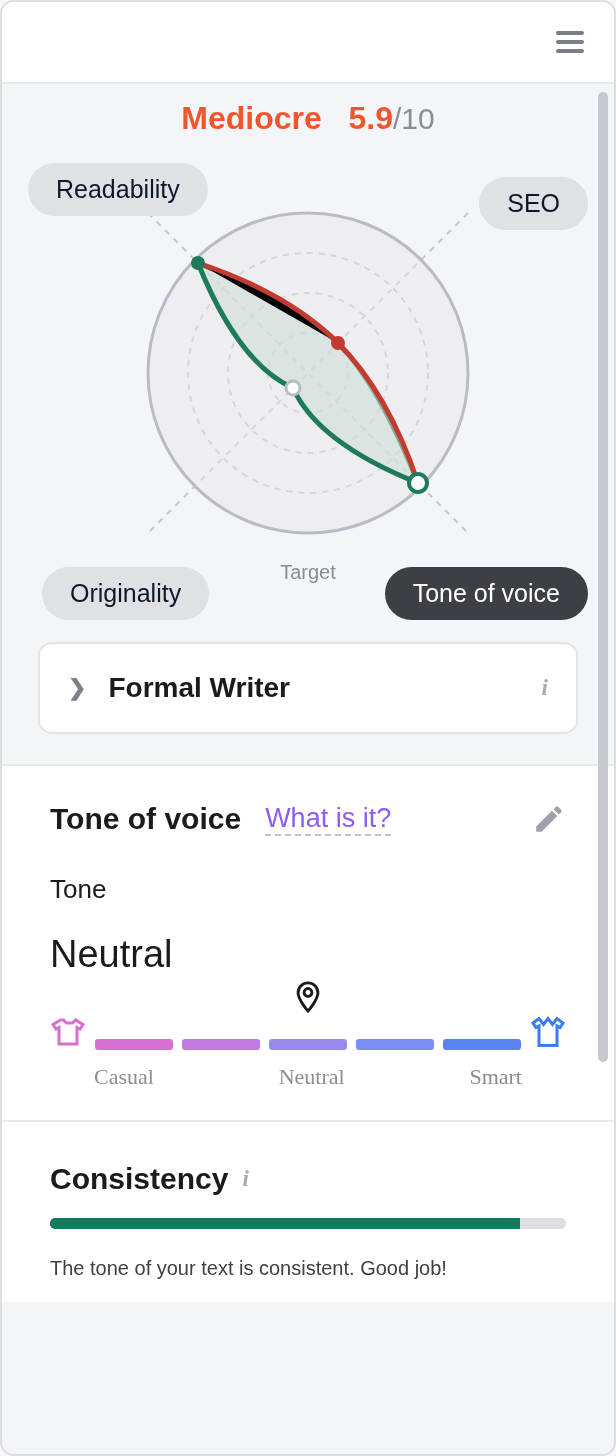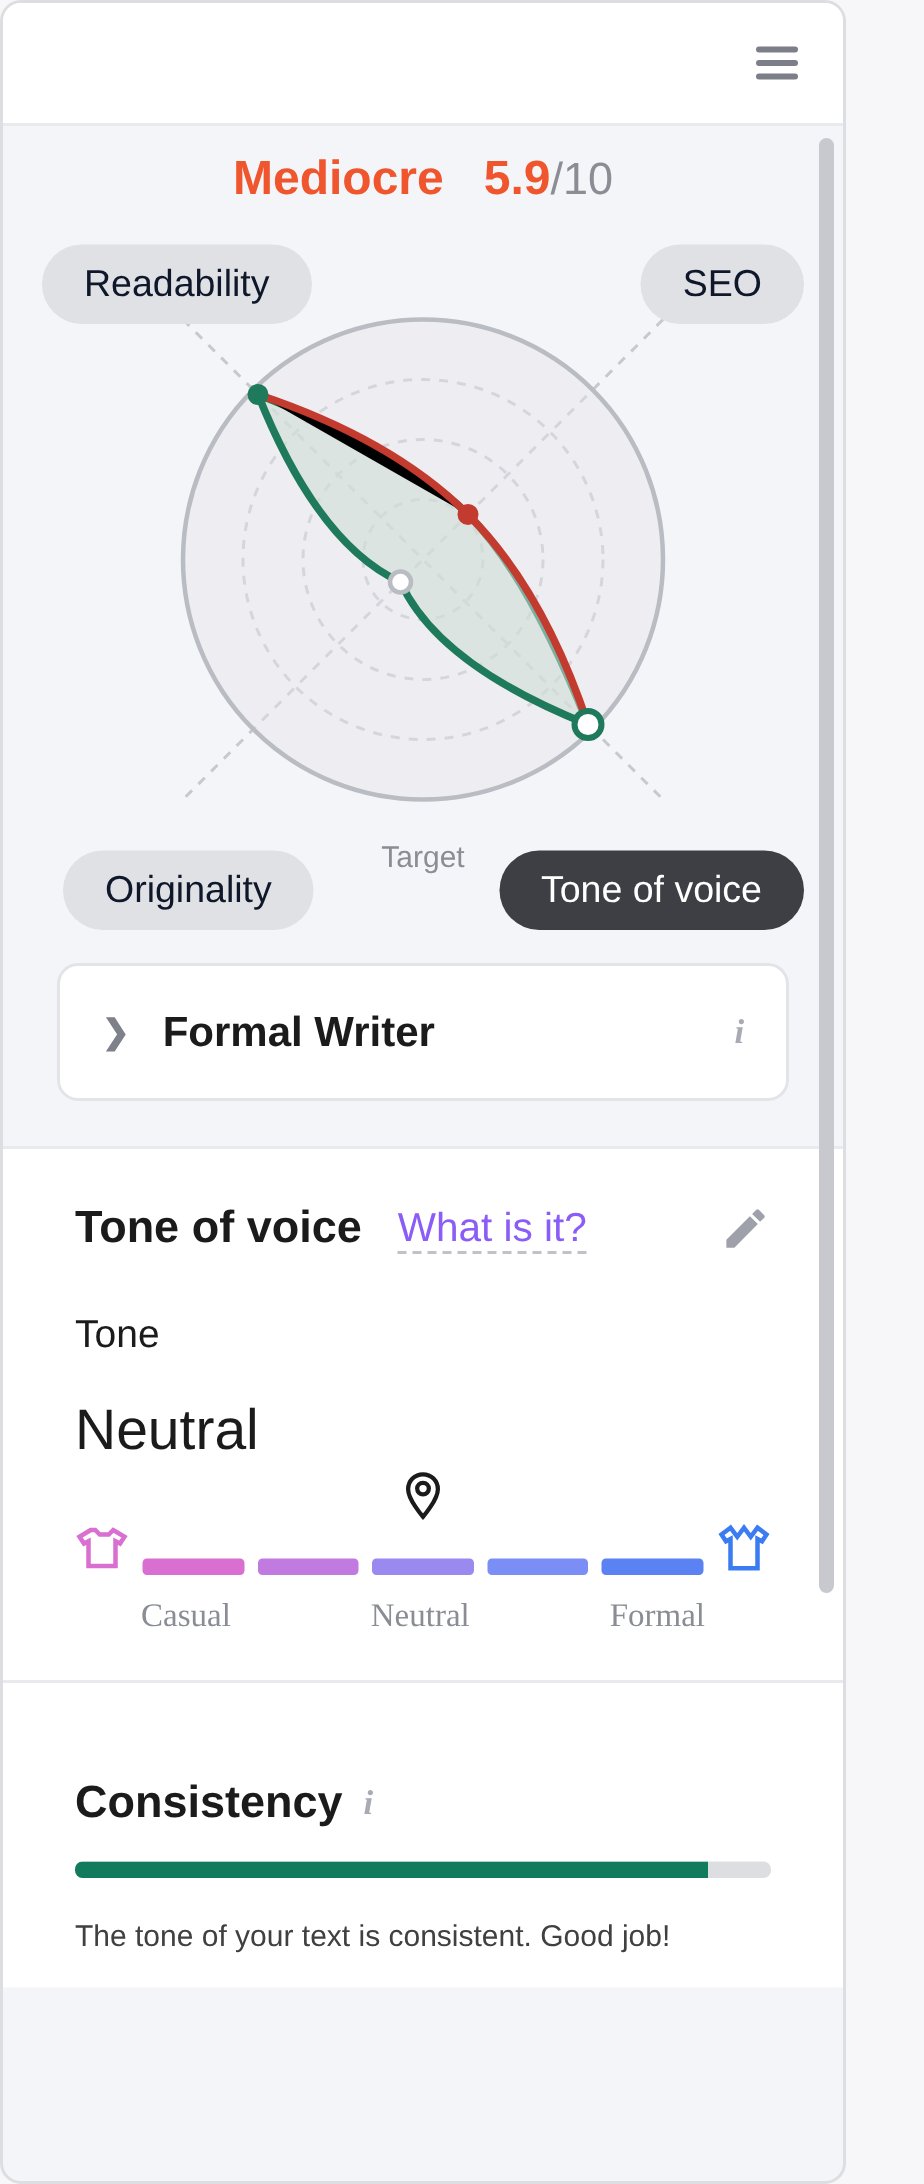--- a/index.html
+++ b/index.html
@@ -3,21 +3,21 @@
 <meta charset="utf-8">
 <style>
   * { box-sizing: border-box; margin: 0; padding: 0; }
   html, body { width: 616px; height: 1456px; overflow: hidden; }
   body {
     font-family: -apple-system, BlinkMacSystemFont, "Segoe UI", Helvetica, Arial, sans-serif;
     background: #f7f7f9;
     color: #1b1b1b;
   }
   .frame {
-    width: 564px; height: 1456px;
+    width: 616px; height: 1456px;
     border: 2px solid #dcdee2;
     border-radius: 14px;
     background: #f4f5f8;
     position: relative;
     overflow: hidden;
   }
   .topbar {
     height: 82px;
     background: #fff;
     display: flex;
@@ -94,21 +94,21 @@
 
   .tone-slider { margin-top: 38px; display:flex; align-items:flex-end; gap: 9px; position:relative;}
   .tshirt { width:36px; height:36px; }
   .seg { height: 11px; flex:1; border-radius: 3px; }
   .tone-labels { display:flex; justify-content:space-between; margin-top: 14px; padding: 0 44px 0 44px; font-family: Liberation Serif, serif;}
   .tone-labels span { color:#8a8d94; font-size:22px; }
   .pin-wrap { position:absolute; left:50%; top:-34px; transform:translateX(-50%); }
 
   .consistency {
     background:#fff; border-top:2px solid #e9eaed;
-    padding: 63px 48px 20px;
+    padding: 40px 48px 20px;
   }
   .con-title-row { display:flex; align-items:center; gap:14px;}
   .con-title { font-size: 30px; font-weight: 800; }
   .con-pct { font-size: 42px; font-weight: 600; color:#127a5d; margin-top:20px;}
   .con-bar { margin-top: 22px; height: 11px; width: 100%; background:#dcdee2; border-radius:5px; overflow:hidden;}
   .con-fill { height:100%; background:#127a5d; }
   .con-msg { font-size: 20px; color:#404040; margin-top: 26px; line-height: 1.35;}
 
   .scroll-indicator { position:absolute; right:6px; top:90px; width:10px; height:970px; background:#c7c9cf; border-radius:5px; }
 </style>
@@ -125,21 +125,21 @@
   </div>
 
   <div class="score-line">
     <span class="score-word">Mediocre</span>
     <span>&nbsp;</span>
     <span class="score-num">5.9</span><span class="score-max">/10</span>
   </div>
 
   <div class="radar-area">
     <div class="pill" style="top:26px; left:26px;">Readability</div>
-    <div class="pill" style="top:26px; right:26px;">SEO</div>
+    <div class="pill" style="top:40px; right:26px;">SEO</div>
     <div class="pill" style="bottom:-2px; left:40px;">Originality</div>
     <div class="pill dark" style="bottom:-2px; right:26px;">Tone of voice</div>
 
     <svg class="radar" width="360" height="360" viewBox="-180 -180 360 360">
 
       <line x1="-160" y1="-160" x2="160" y2="160" stroke="#c7c9cf" stroke-width="2" stroke-dasharray="6 6"></line>
       <line x1="160" y1="-160" x2="-160" y2="160" stroke="#c7c9cf" stroke-width="2" stroke-dasharray="6 6"></line>
 
       <circle r="40" fill="none" stroke="#c7c9cf" stroke-width="2" stroke-dasharray="6 6"></circle>
       <circle r="80" fill="none" stroke="#c7c9cf" stroke-width="2" stroke-dasharray="6 6"></circle>
@@ -205,21 +205,21 @@
       <div class="seg" style="background:#9a89ee"></div>
       <div class="seg" style="background:#7a8ef5"></div>
       <div class="seg" style="background:#5b82f2"></div>
       <svg class="tshirt" viewBox="0 0 24 24">
           <path d="M6 3l-4 3 2 3 2-1v13h12V8l2 1 2-3-4-3-3 4-3-4-3 4-3-4z" fill="none" stroke="#3b7cf2" stroke-width="2"></path>
         </svg>
     </div>
     <div class="tone-labels">
       <span>Casual</span>
       <span>Neutral</span>
-      <span>Formal</span>
+      <span>Smart</span>
     </div>
   </div>
 
   <div class="consistency">
     <div class="con-title-row">
       <span class="con-title">Consistency</span>
       <span class="info-i" style="margin-left:0;">i</span>
     </div>
     <div class="con-bar">
       <div class="con-fill" style="width:91%"></div>

